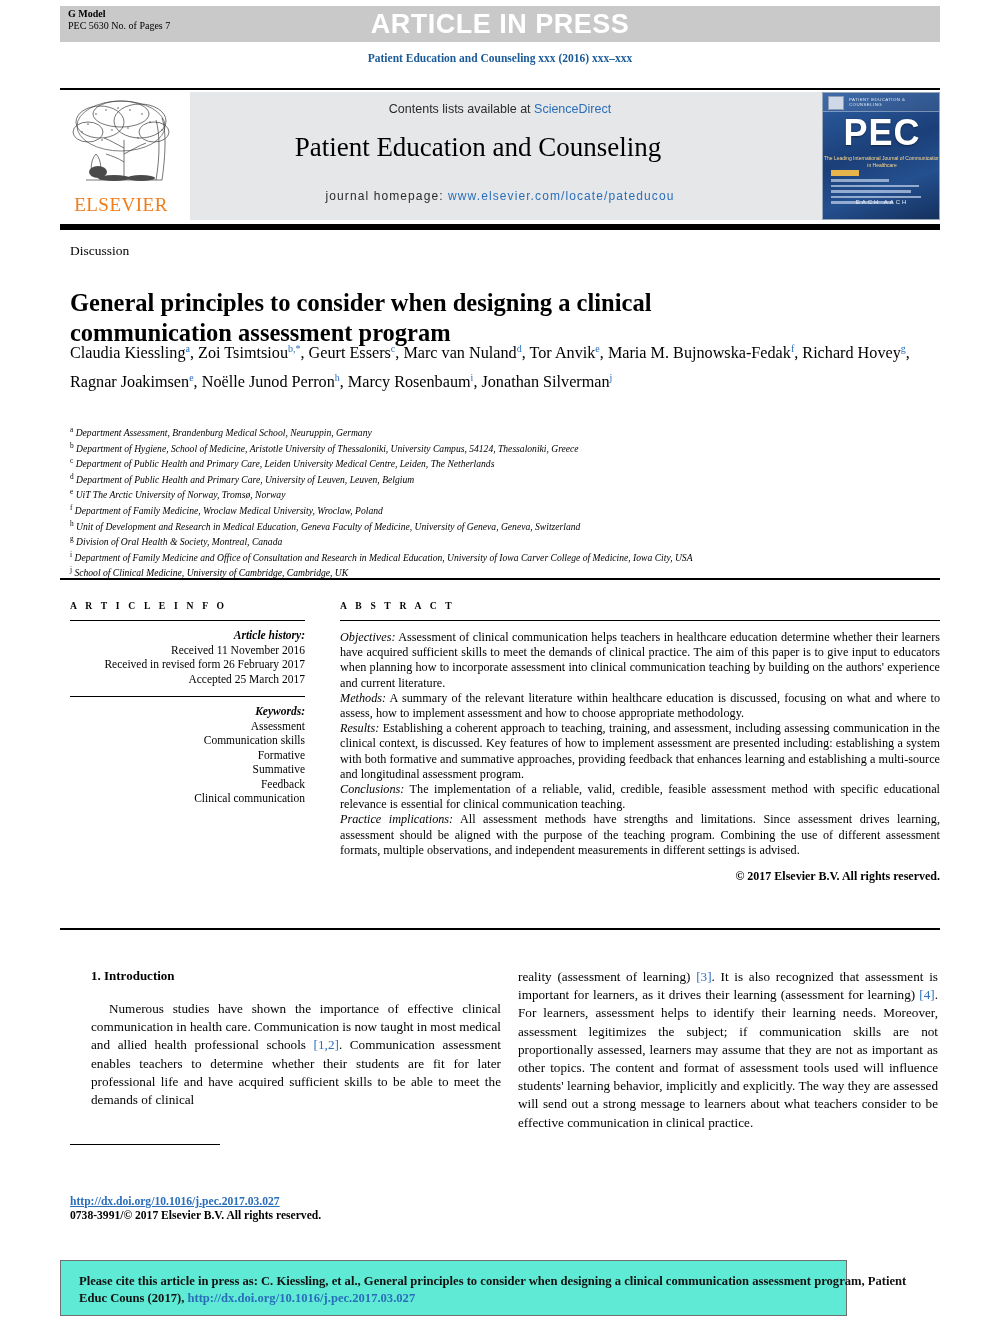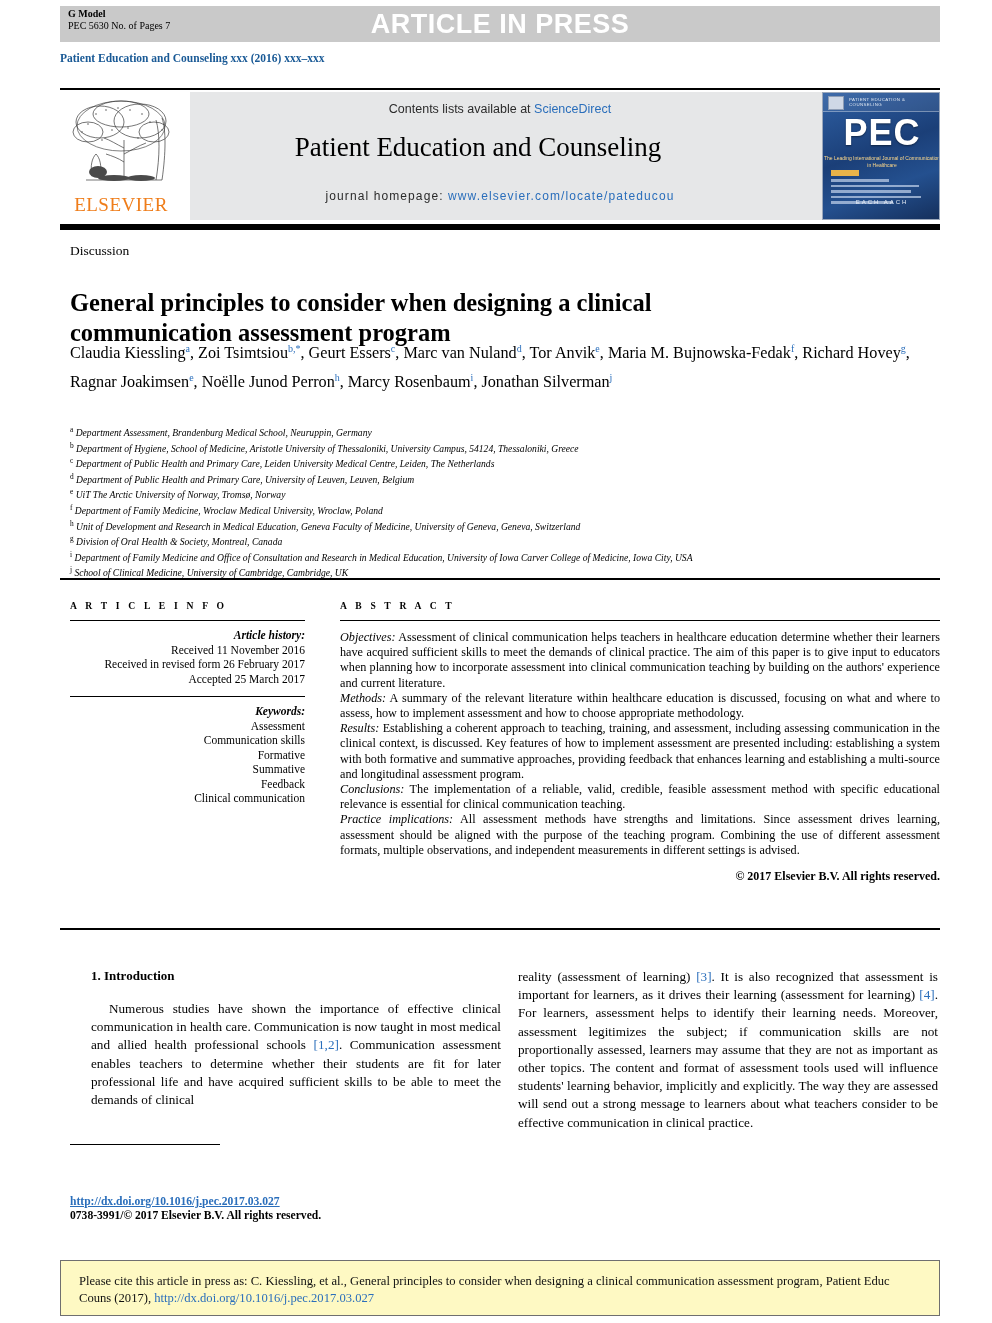--- a/index.html
+++ b/index.html
@@ -49,20 +49,21 @@
     font-size: 27px;
     letter-spacing: 0.5px;
     color: #ffffff;
   }
 
   
   .running-head {
     position: absolute;
     left: 60px; top: 52px;
     width: 880px;
+    text-align: center;
     font-family: "Liberation Serif", serif;
     font-weight: bold;
     font-size: 11.5px;
     color: #1a5a96;
   }
 
   
   .rule-top {
     position: absolute;
     left: 60px; top: 88px;
@@ -354,24 +355,25 @@
     font-size: 11.6px;
     line-height: 14.4px;
   }
   .doi-block .doi { color: #2a6ebb; font-weight: bold; }
   .doi-block .issn { font-weight: bold; }
 
   
   .cite-box {
     position: absolute;
     left: 60px; top: 1260px;
-    width: 880px; height: 56px;
-    background: #fef9c3;
+    width: 787px; height: 56px;
+    background: #5eead4;
     border: 1px solid #6f6f6f;
     box-sizing: border-box;
+    font-weight: bold;
   }
   .cite-text {
     position: absolute;
     left: 18px; top: 12px;
     width: 844px;
     font-family: "Liberation Serif", serif;
     font-size: 12.6px;
     line-height: 17px;
     color: #111;
   }

